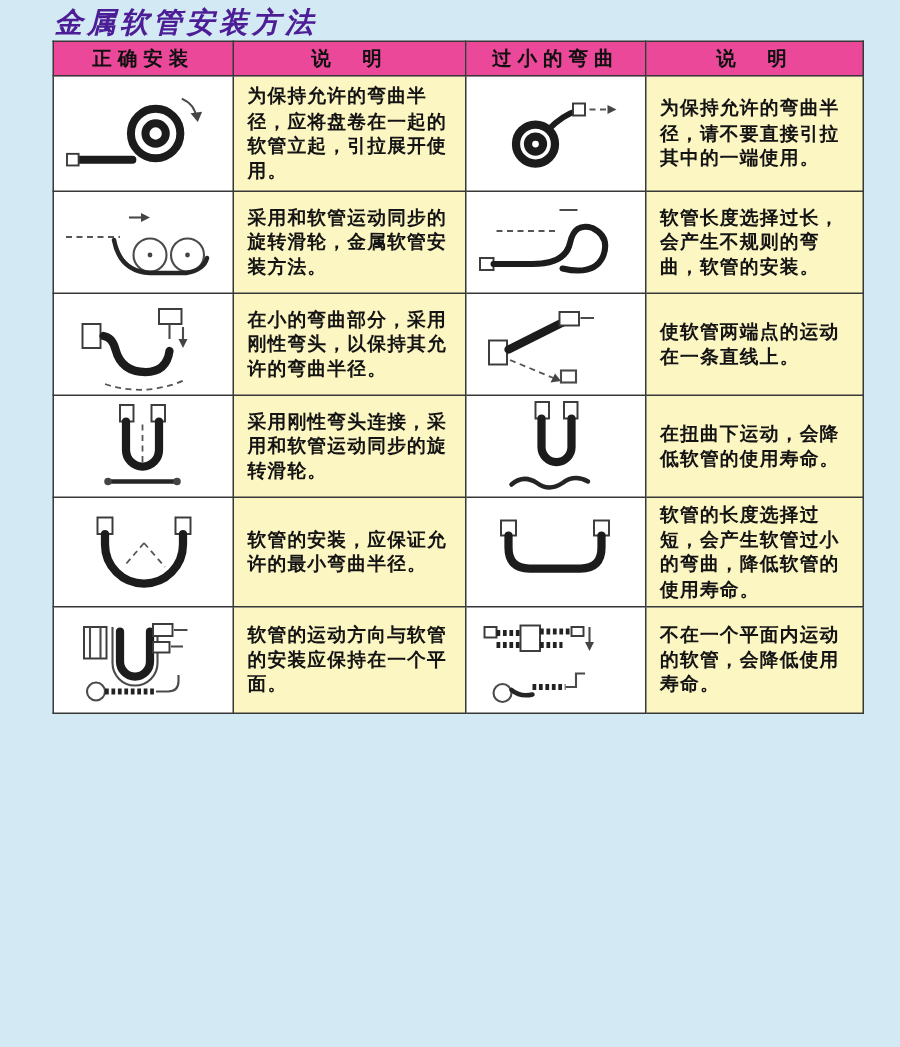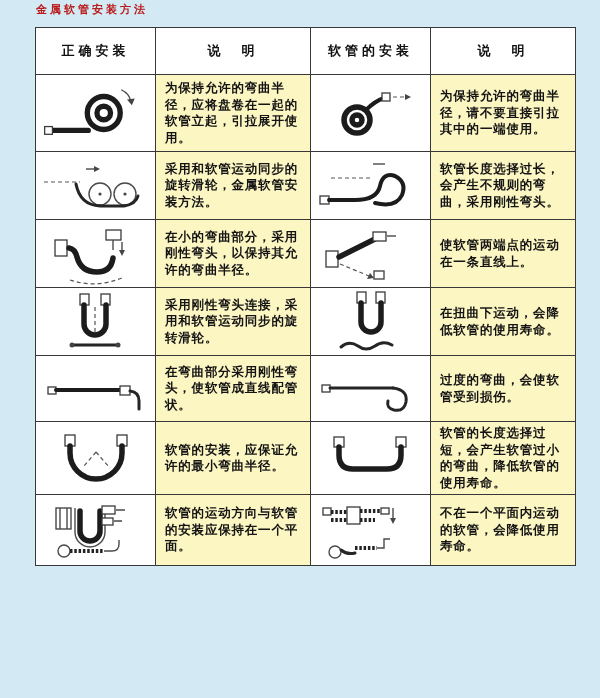--- a/index.html
+++ b/index.html
@@ -5,36 +5,36 @@
   html,body{margin:0;padding:0;}
   body{
     width:600px;height:698px;
     background:#d3eaf5;
     position:relative;
     font-family:"Liberation Sans", sans-serif;
     overflow:hidden;
   }
   .title{
     position:absolute;left:36px;top:2px;
-    font-size:11px;font-weight:bold;
-    letter-spacing:3px;color:#b91c1c;
+    font-size:19px;font-weight:bold;font-style:italic;
+    letter-spacing:3px;color:#4c1d95;
     font-family:"Liberation Serif", serif;
   }
   table.main{
     position:absolute;left:35px;top:27px;
     width:540px;border-collapse:collapse;table-layout:fixed;
   }
   table.main th, table.main td{
     border:1px solid #383838;
   }
   th.hdr{
-    background:#ffffff;
+    background:#ec4899;
     height:20px;font-size:13px;font-weight:bold;
     letter-spacing:4px;color:#101010;
-    padding:13px 0;
+    padding:1px 0;
   }
   td.pic{
     background:#ffffff;text-align:center;vertical-align:middle;padding:1px;
   }
   td.desc{
     background:#fcf6c3;
     font-size:12.5px;font-weight:bold;color:#141414;
     letter-spacing:0.8px;line-height:16.5px;
     padding:3px 5px 3px 9px;vertical-align:middle;
   }
@@ -57,21 +57,21 @@
   <colgroup>
     <col style="width:120px">
       <col style="width:155px">
       <col style="width:120px">
       <col style="width:145px">
   </colgroup>
   <tbody>
       <tr>
     <th class="hdr">正确安装</th>
     <th class="hdr">说　明</th>
-    <th class="hdr">软管的安装</th>
+    <th class="hdr">过小的弯曲</th>
     <th class="hdr">说　明</th>
   </tr>
 
   <tr style="height:77px">
     <td class="pic">
       <svg width="112" height="62" viewBox="0 0 112 64">
         <circle class="h" cx="64" cy="32" r="17"></circle>
             <circle class="h" cx="64" cy="32" r="7"></circle>
         <path class="h" d="M10,50 H48"></path>
             <rect class="f" x="3" y="46" width="8" height="8"></rect>
@@ -109,21 +109,21 @@
     </td>
     <td class="desc">采用和软管运动同步的旋转滑轮，金属软管安装方法。</td>
     <td class="pic">
       <svg width="108" height="60" viewBox="0 0 108 60">
         <rect class="f" x="3" y="40" width="9" height="8"></rect>
         <path class="d" d="M14,22 H54"></path>
             <path class="t" d="M56,8 h12"></path>
         <path class="h4" d="M12,44 H38 Q60,44 63,30 Q66,16 78,20 Q90,26 85,39 Q79,52 58,47"></path>
       </svg>
     </td>
-    <td class="desc">软管长度选择过长，会产生不规则的弯曲，采用刚性弯头。</td>
+    <td class="desc">软管长度选择过长，会产生不规则的弯曲，软管的安装。</td>
   </tr>
 
   <tr style="height:68px">
     <td class="pic">
       <svg width="108" height="64" viewBox="0 0 108 64">
         <rect class="f" x="13" y="18" width="12" height="16"></rect>
         <path class="h" d="M27,26 Q33,27 35,35 Q39,50 55,50 Q69,50 71,36"></path>
         <rect class="f" x="64" y="8" width="15" height="10"></rect>
         <path class="t" d="M71,18 V28"></path>
             <path class="t" d="M80,20 v10"></path>
@@ -164,39 +164,20 @@
       <svg width="108" height="64" viewBox="0 0 108 64">
         <rect class="f" x="40" y="2" width="9" height="11"></rect>
             <rect class="f" x="59" y="2" width="9" height="11"></rect>
         <path class="h" d="M44,13 V32 A10 10 0 0 0 64,32 V13"></path>
         <path class="h3" d="M24,57 q8,-7 17,-1 q8,6 17,0 q8,-6 17,-1"></path>
       </svg>
     </td>
     <td class="desc">在扭曲下运动，会降低软管的使用寿命。</td>
   </tr>
 
-  <tr style="height:66px">
-    <td class="pic">
-      <svg width="108" height="58" viewBox="0 0 108 58">
-        <rect class="f" x="6" y="27" width="8" height="7"></rect>
-        <path class="h4" d="M14,30 H80"></path>
-        <rect class="f" x="78" y="26" width="10" height="9"></rect>
-        <path class="h3" d="M88,31 q9,1 9,10 v8"></path>
-      </svg>
-    </td>
-    <td class="desc">在弯曲部分采用刚性弯头，使软管成直线配管状。</td>
-    <td class="pic">
-      <svg width="108" height="58" viewBox="0 0 108 58">
-        <rect class="f" x="5" y="25" width="8" height="7"></rect>
-        <path class="h3" d="M13,28 H76"></path>
-        <path class="h3" d="M76,28 q15,2 13,14 q-2,10 -12,8 q-8,-2 -6,-9"></path>
-      </svg>
-    </td>
-    <td class="desc">过度的弯曲，会使软管受到损伤。</td>
-  </tr>
 
   <tr style="height:71px">
     <td class="pic">
       <svg width="108" height="56" viewBox="0 0 108 56">
         <rect class="f" x="23" y="5" width="10" height="11"></rect>
             <rect class="f" x="75" y="5" width="10" height="11"></rect>
         <path class="h" d="M28,16 V23 A26 26 0 0 0 80,23 V16"></path>
         <path class="d" d="M54,22 L68,38 M54,22 L42,36"></path>
       </svg>
     </td>

